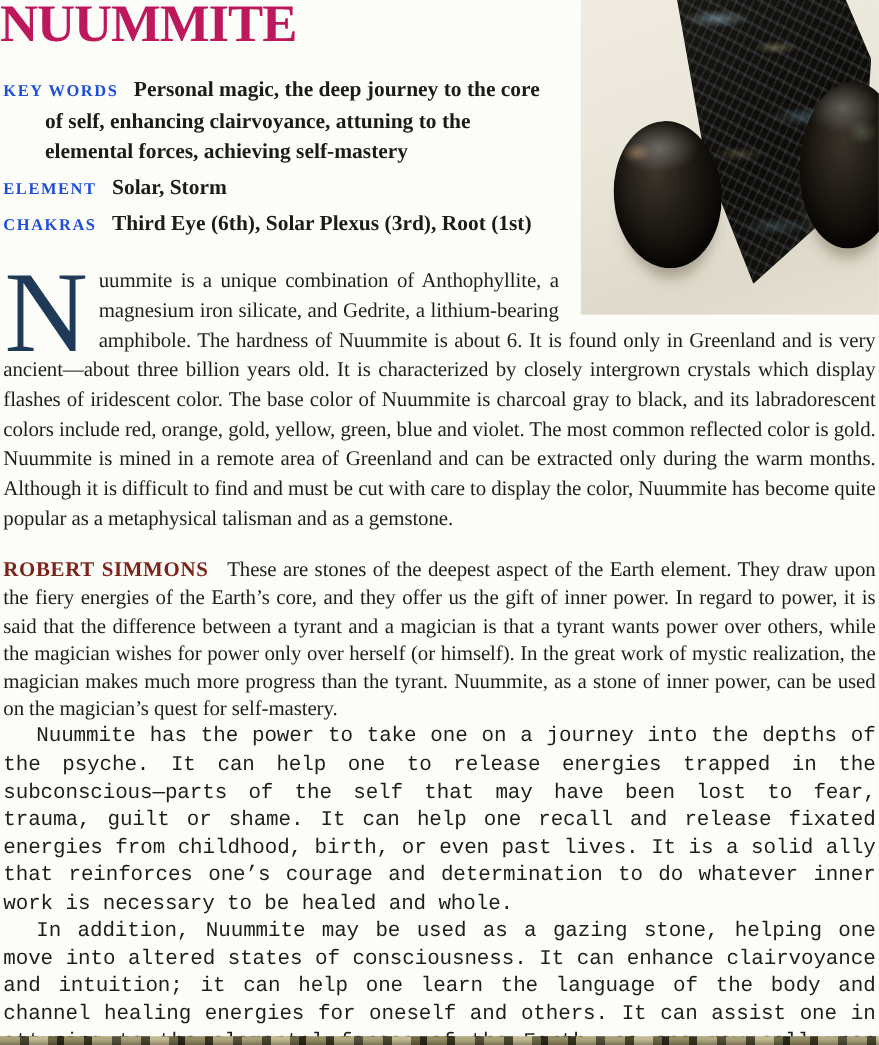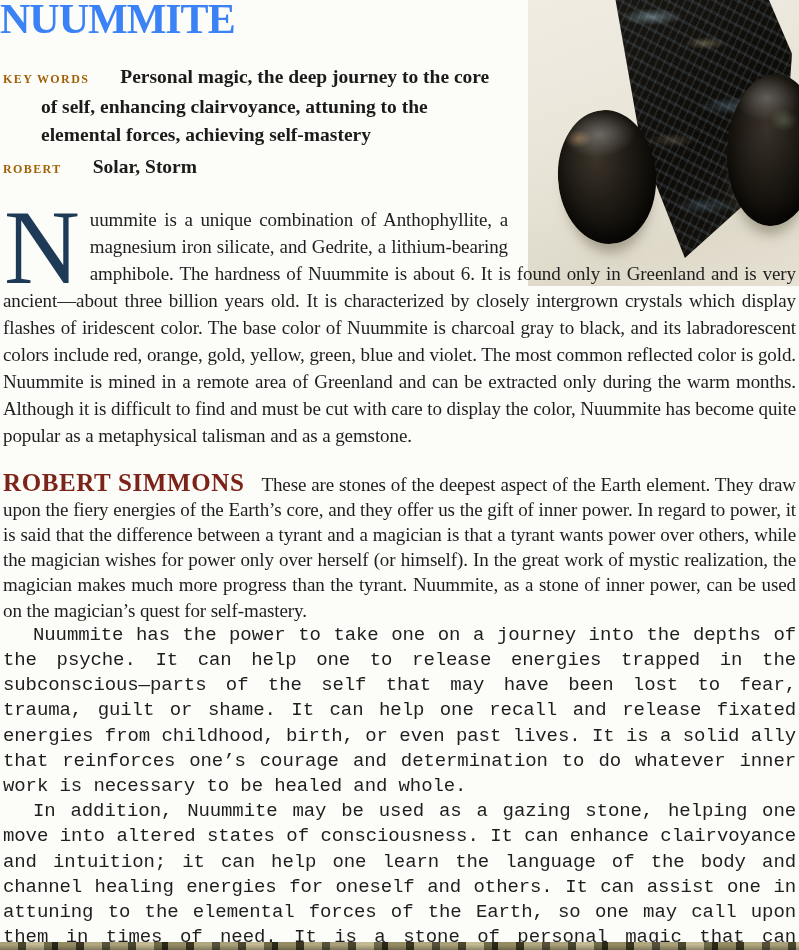--- a/index.html
+++ b/index.html
@@ -52,34 +52,34 @@
       radial-gradient(ellipse 55% 24% at 40% 16%, rgba(255,255,255,0.26), rgba(255,255,255,0) 65%),
       radial-gradient(ellipse 20% 10% at 60% 30%, rgba(140,160,130,0.35), transparent 75%),
       radial-gradient(ellipse at 42% 36%, #39322a 0%, #1c1812 42%, #0b0906 76%, #050403 100%);
     box-shadow:0 16px 12px -7px rgba(115,108,88,0.5), inset 0 -10px 16px rgba(0,0,0,0.55);
   }
 
   
   .title {
     margin:12px; padding:0;
     margin-left:-3px; margin-top:-6px;
-    font-size:42px; line-height:0.92;
+    font-size:48px; line-height:0.92;
     font-weight:bold; letter-spacing:-1px;
-    color:#3b82f6;
+    color:#be185d;
   }
   .props { margin-top:24px; width:505px; }
   .prop {
     margin:0 0 4px 0;
     padding-left:38px; text-indent:-38px;
     font-size:19.5px; line-height:28px;
     font-weight:bold; color:#1c1b1a;
   }
   .prop .label {
-    font-size:12px; letter-spacing:1.4px;
-    color:#a16207; margin-right:31px;
+    font-size:15px; letter-spacing:1.4px;
+    color:#1d4ed8; margin-right:14px;
     font-weight:bold;
   }
 
   
   .intro {
     margin:23px 0 0 0;
     font-size:19px; line-height:27px;
     text-align:justify;
     letter-spacing:-0.1px;
   }
@@ -94,21 +94,21 @@
   .author-section { margin-top:21px; }
   .apara {
     margin:0;
     font-size:19px; line-height:25.2px;
     text-align:justify;
     letter-spacing:-0.1px;
   }
   .apara.indent { text-indent:30px;font-family:Liberation Mono, monospace; }
   .author {
     color:#7d241a; font-weight:bold;
-    font-size:25px; letter-spacing:0.6px;
+    font-size:19px; letter-spacing:0.6px;
     margin-right:17px;
   }
 
   
   .bottom-strip {
     position:absolute; bottom:0; left:0; right:0; height:8px;
     background:
       linear-gradient(0deg, rgba(0,0,0,0.28), rgba(0,0,0,0) 65%),
       repeating-linear-gradient(90deg,
         #a99f78 0 18px, #4a472f 18px 26px, #c3b992 26px 44px,
@@ -128,21 +128,22 @@
     <div class="cab cab-left"></div>
     <div class="cab cab-right"></div>
   </div>
 
   <div class="content">
 
     <h1 class="title">NUUMMITE</h1>
 
     <div class="props">
       <p class="prop"><span class="label">KEY WORDS</span><span>Personal magic, the deep journey to the core of self, enhancing clairvoyance, attuning to the elemental forces, achieving self-mastery</span></p>
-      <p class="prop"><span class="label">ROBERT</span><span>Solar, Storm</span></p>
+      <p class="prop"><span class="label">ELEMENT</span><span>Solar, Storm</span></p>
+      <p class="prop"><span class="label">CHAKRAS</span><span>Third Eye (6th), Solar Plexus (3rd), Root (1st)</span></p>
     </div>
 
     <p class="intro"><span class="wrapspacer"></span><span class="dropcap">N</span><span>uummite is a unique combination of Anthophyllite, a magnesium iron silicate, and Gedrite, a lithium-bearing amphibole. The hardness of Nuummite is about 6. It is found only in Greenland and is very ancient—about three billion years old. It is characterized by closely intergrown crystals which display flashes of iridescent color. The base color of Nuummite is charcoal gray to black, and its labradorescent colors include red, orange, gold, yellow, green, blue and violet. The most common reflected color is gold. Nuummite is mined in a remote area of Greenland and can be extracted only during the warm months. Although it is difficult to find and must be cut with care to display the color, Nuummite has become quite popular as a metaphysical talisman and as a gemstone.</span></p>
 
     <div class="author-section">
       <p class="apara"><span class="author">ROBERT SIMMONS</span><span>These are stones of the deepest aspect of the Earth element. They draw upon the fiery energies of the Earth’s core, and they offer us the gift of inner power. In regard to power, it is said that the difference between a tyrant and a magician is that a tyrant wants power over others, while the magician wishes for power only over herself (or himself). In the great work of mystic realization, the magician makes much more progress than the tyrant. Nuummite, as a stone of inner power, can be used on the magician’s quest for self-mastery.</span></p>
       <p class="apara indent">Nuummite has the power to take one on a journey into the depths of the psyche. It can help one to release energies trapped in the subconscious—parts of the self that may have been lost to fear, trauma, guilt or shame. It can help one recall and release fixated energies from childhood, birth, or even past lives. It is a solid ally that reinforces one’s courage and determination to do whatever inner work is necessary to be healed and whole.</p>
       <p class="apara indent">In addition, Nuummite may be used as a gazing stone, helping one move into altered states of consciousness. It can enhance clairvoyance and intuition; it can help one learn the language of the body and channel healing energies for oneself and others. It can assist one in attuning to the elemental forces of the Earth, so one may call upon them in times of need. It is a stone of personal magic that can increase the frequency of synchronicities and ‘good luck’ in one’s life. Nuummite facilitates one’s efforts to transform ungrounded fantasy into magical reality.</p>
     </div>
 

